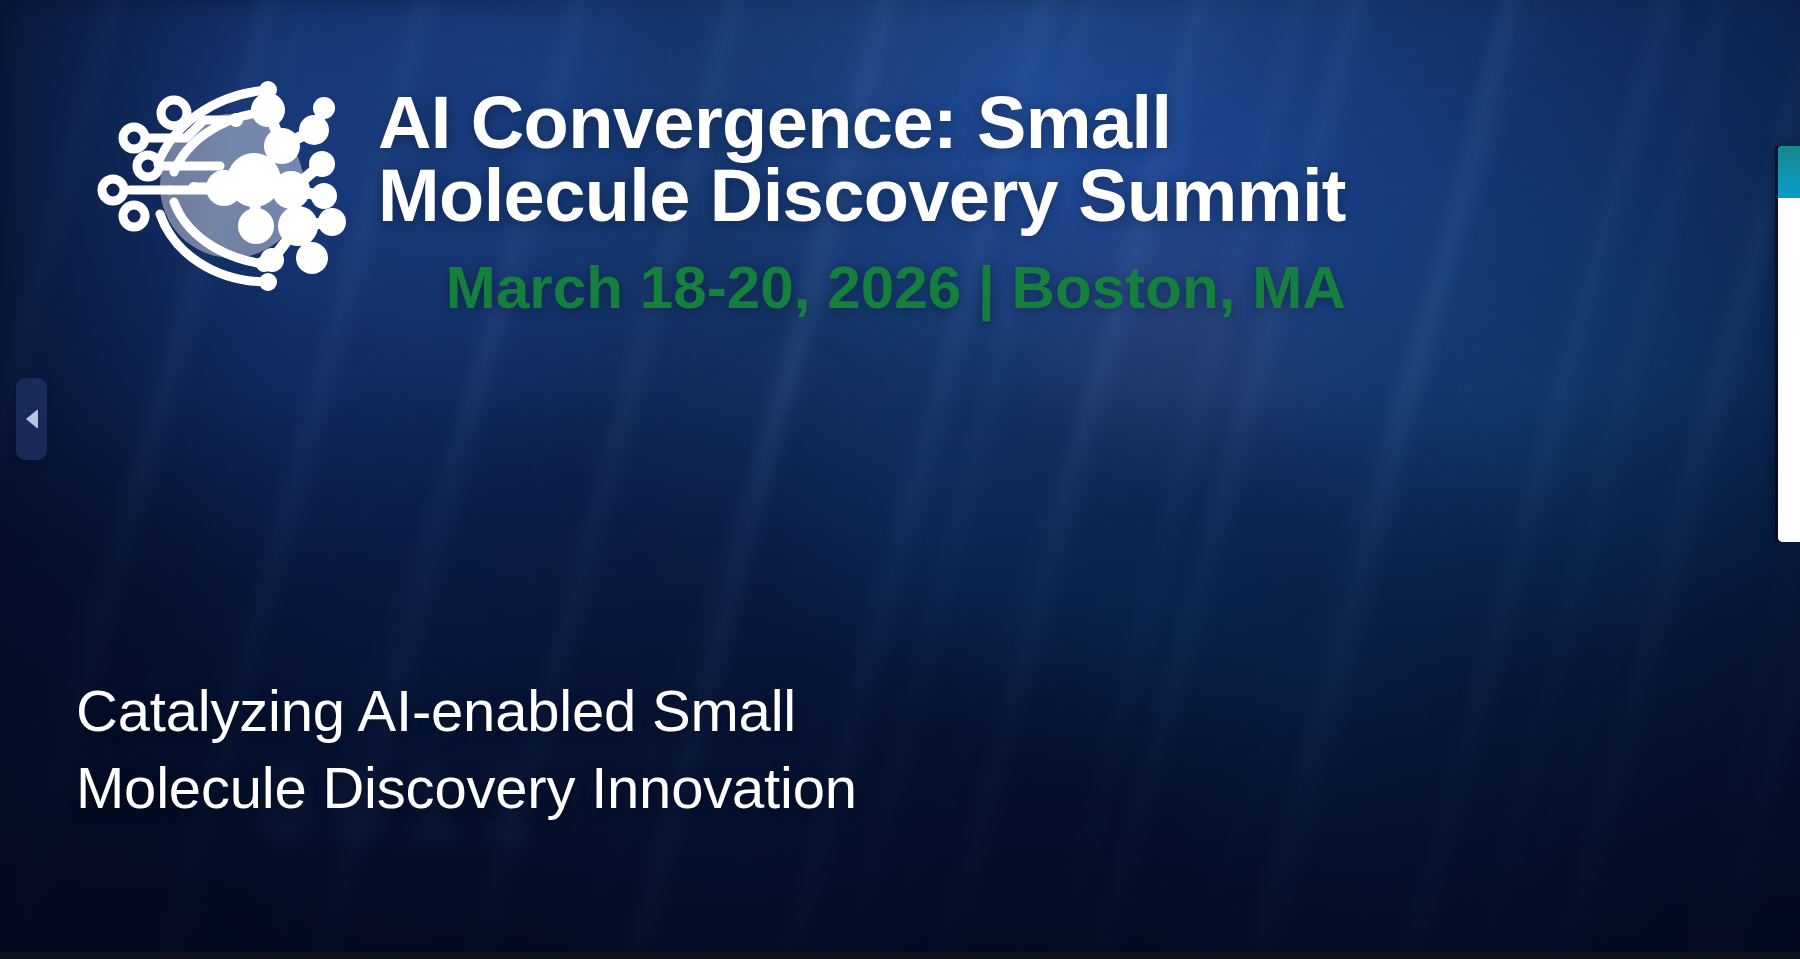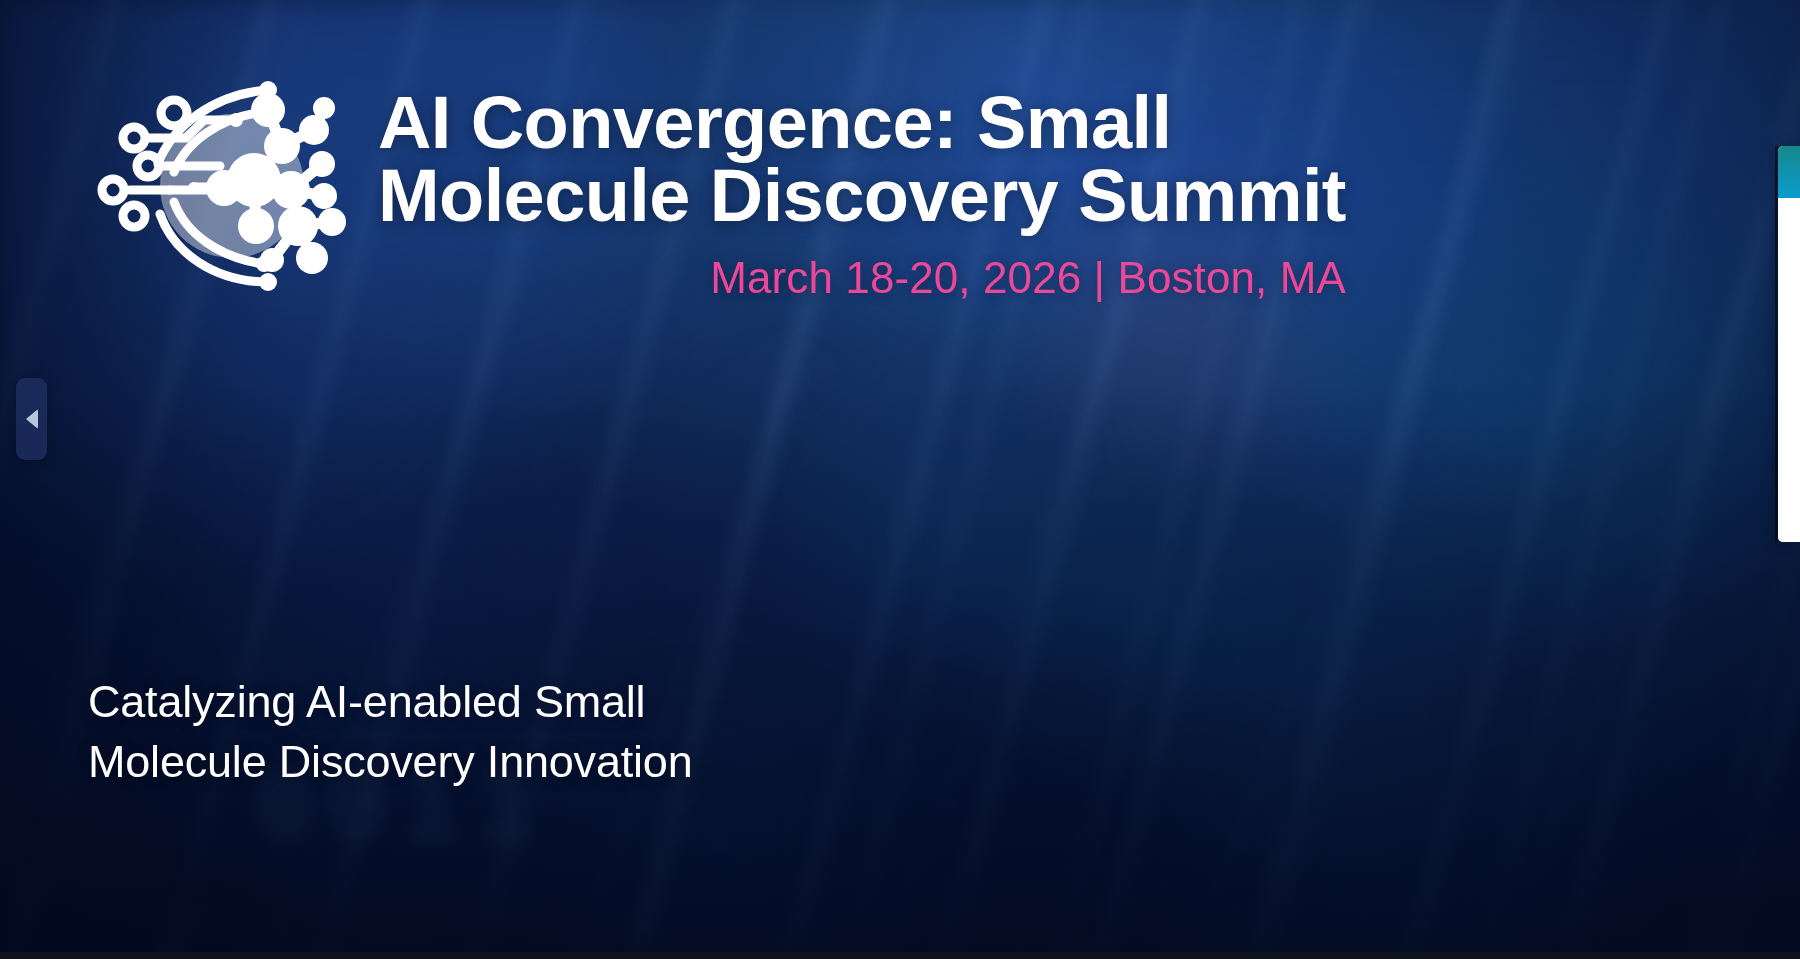--- a/index.html
+++ b/index.html
@@ -167,36 +167,36 @@
     font-size: 74px;
     line-height: 0.99;
     font-weight: 700;
     letter-spacing: -0.6px;
     white-space: pre-line;
     text-shadow: 0 2px 14px rgba(0,0,0,0.34);
   }
 
   .event-meta {
     margin: 20px 0 0 0;
-    color: #ec4899;
-    font-size: 44px;
-    font-weight: 400;
+    color: #15803d;
+    font-size: 60px;
+    font-weight: 700;
     letter-spacing: 0.1px;
     text-align: right;
     text-shadow: 0 2px 12px rgba(0,0,0,0.32);
   }
 
   
   .tagline {
     position: absolute;
-    left: 88px;
+    left: 76px;
     top: 672px;
     margin: 0;
     color: #ffffff;
-    font-size: 45px;
+    font-size: 58px;
     line-height: 1.33;
     font-weight: 400;
     letter-spacing: -0.2px;
     white-space: pre-line;
     text-shadow: 0 2px 14px rgba(0,0,0,0.38);
   }
 
   
   .side-toggle {
     position: absolute;

